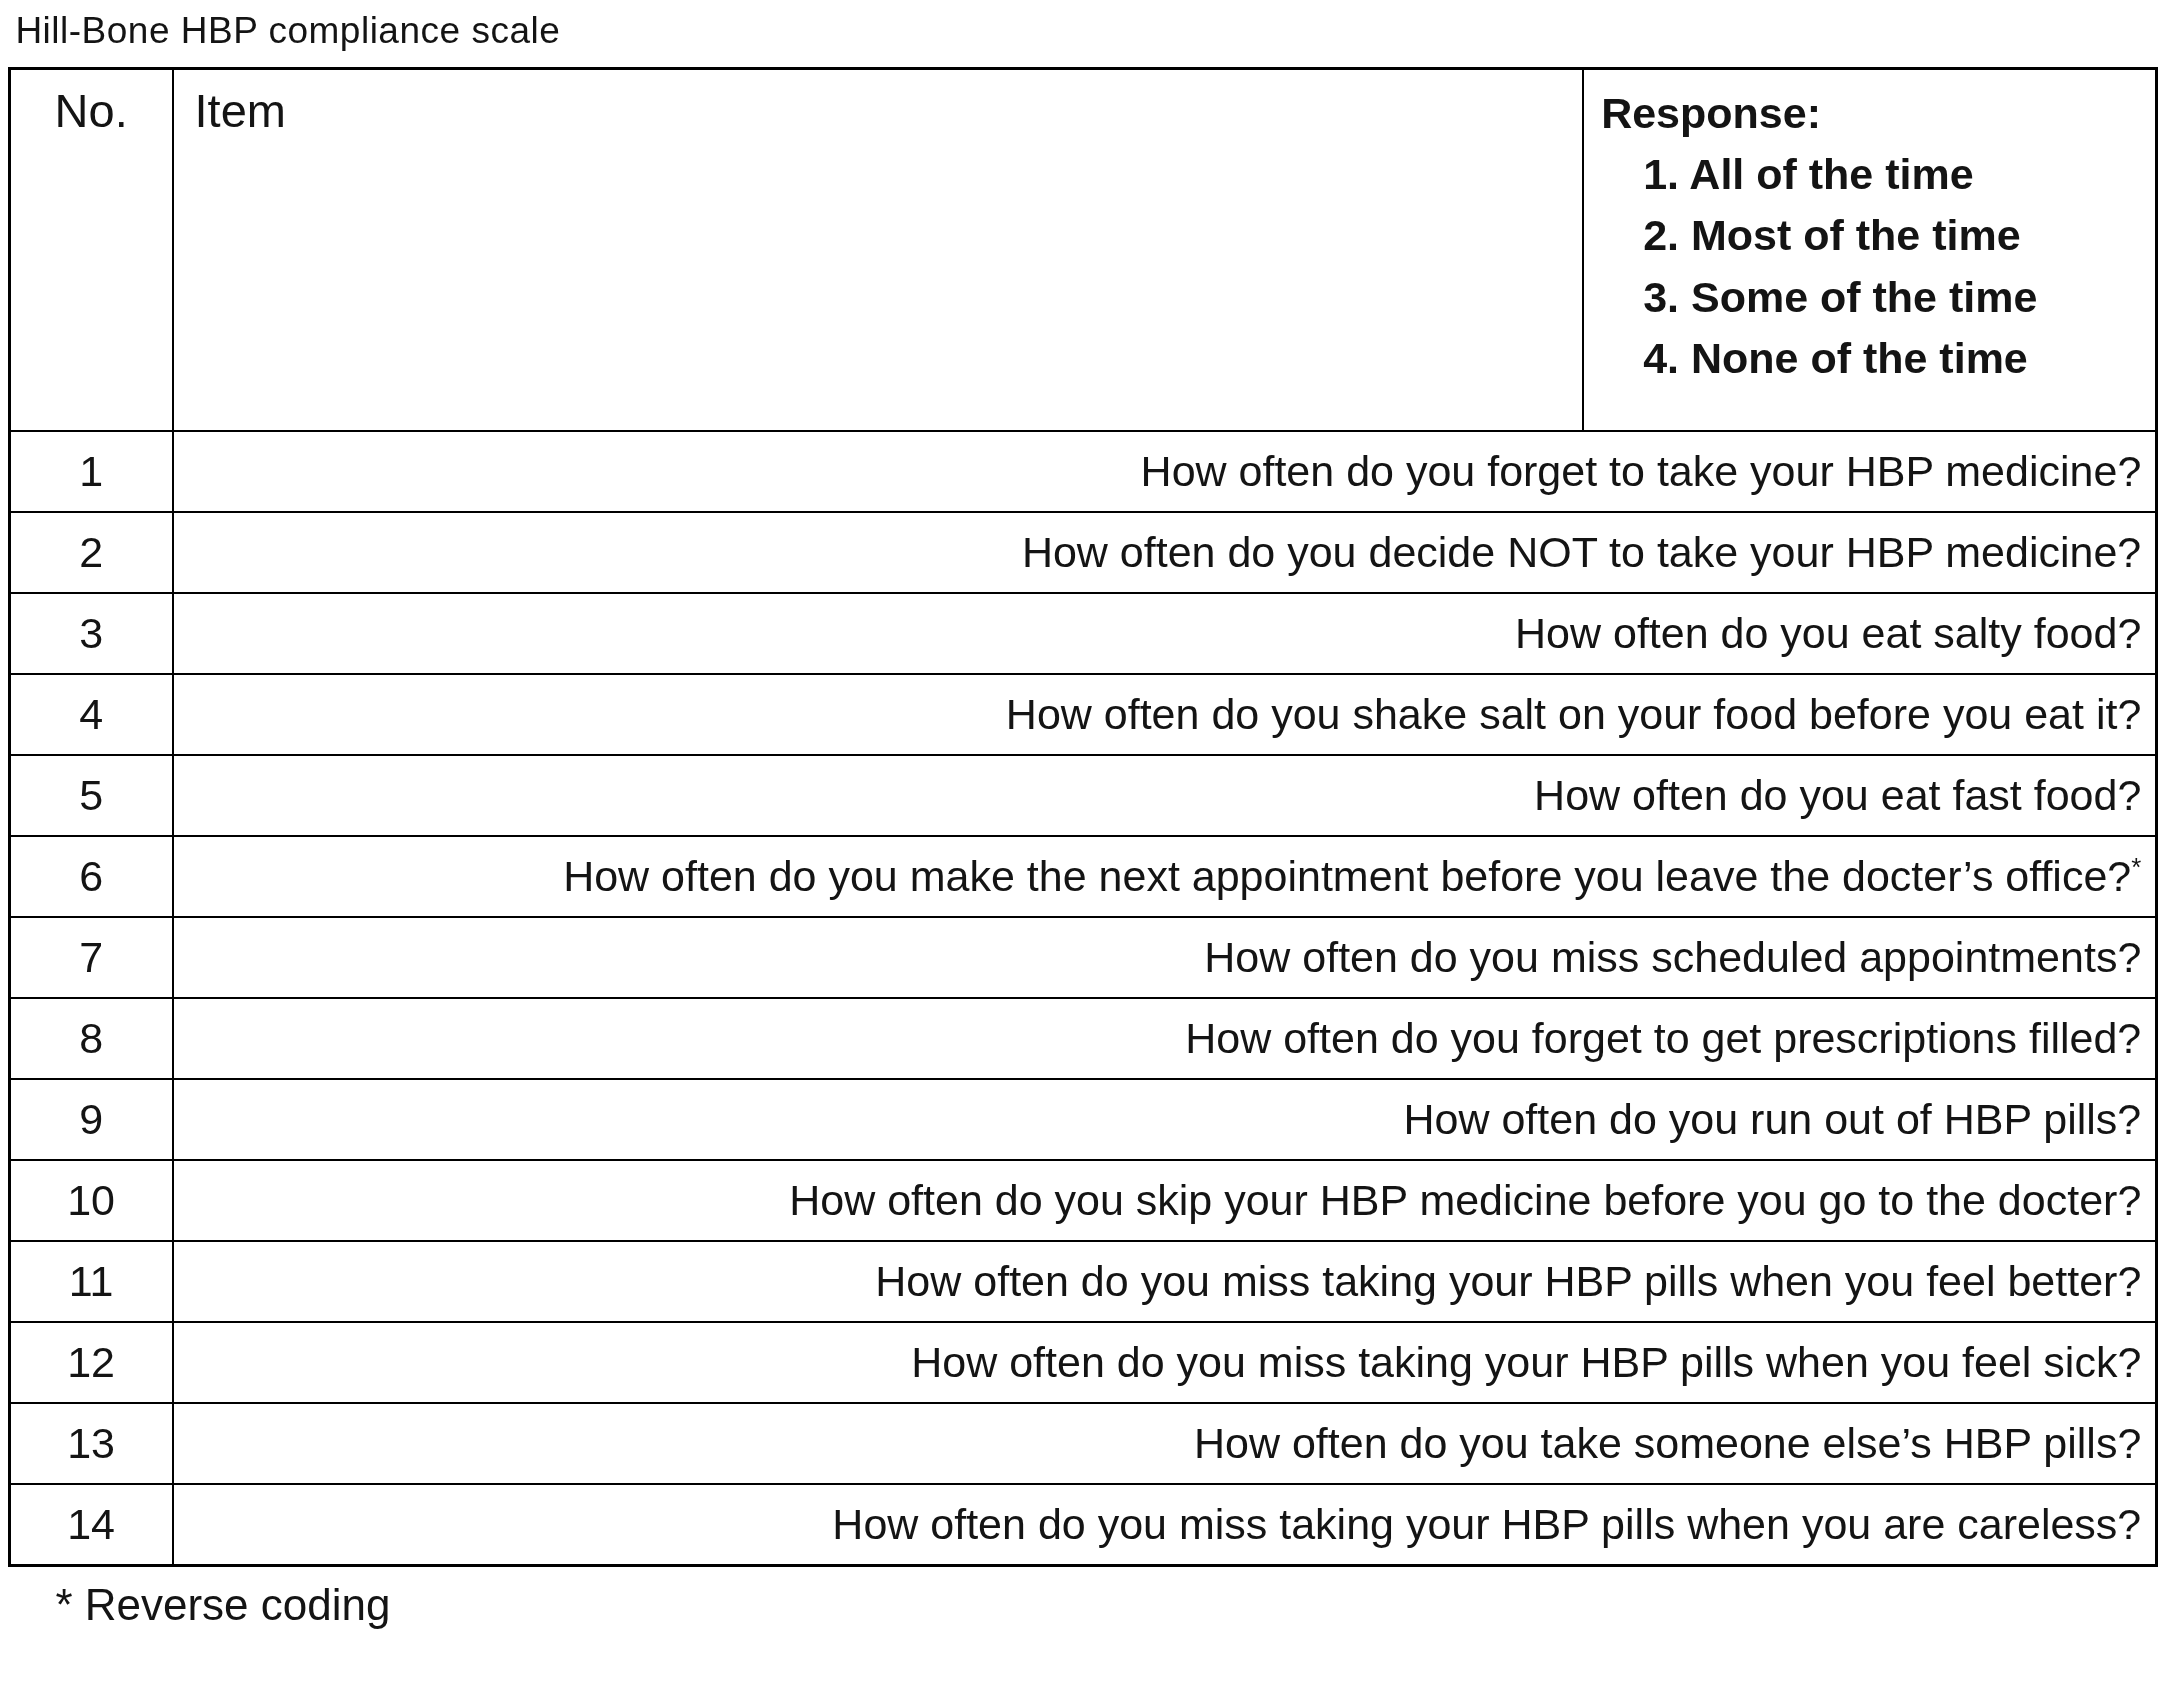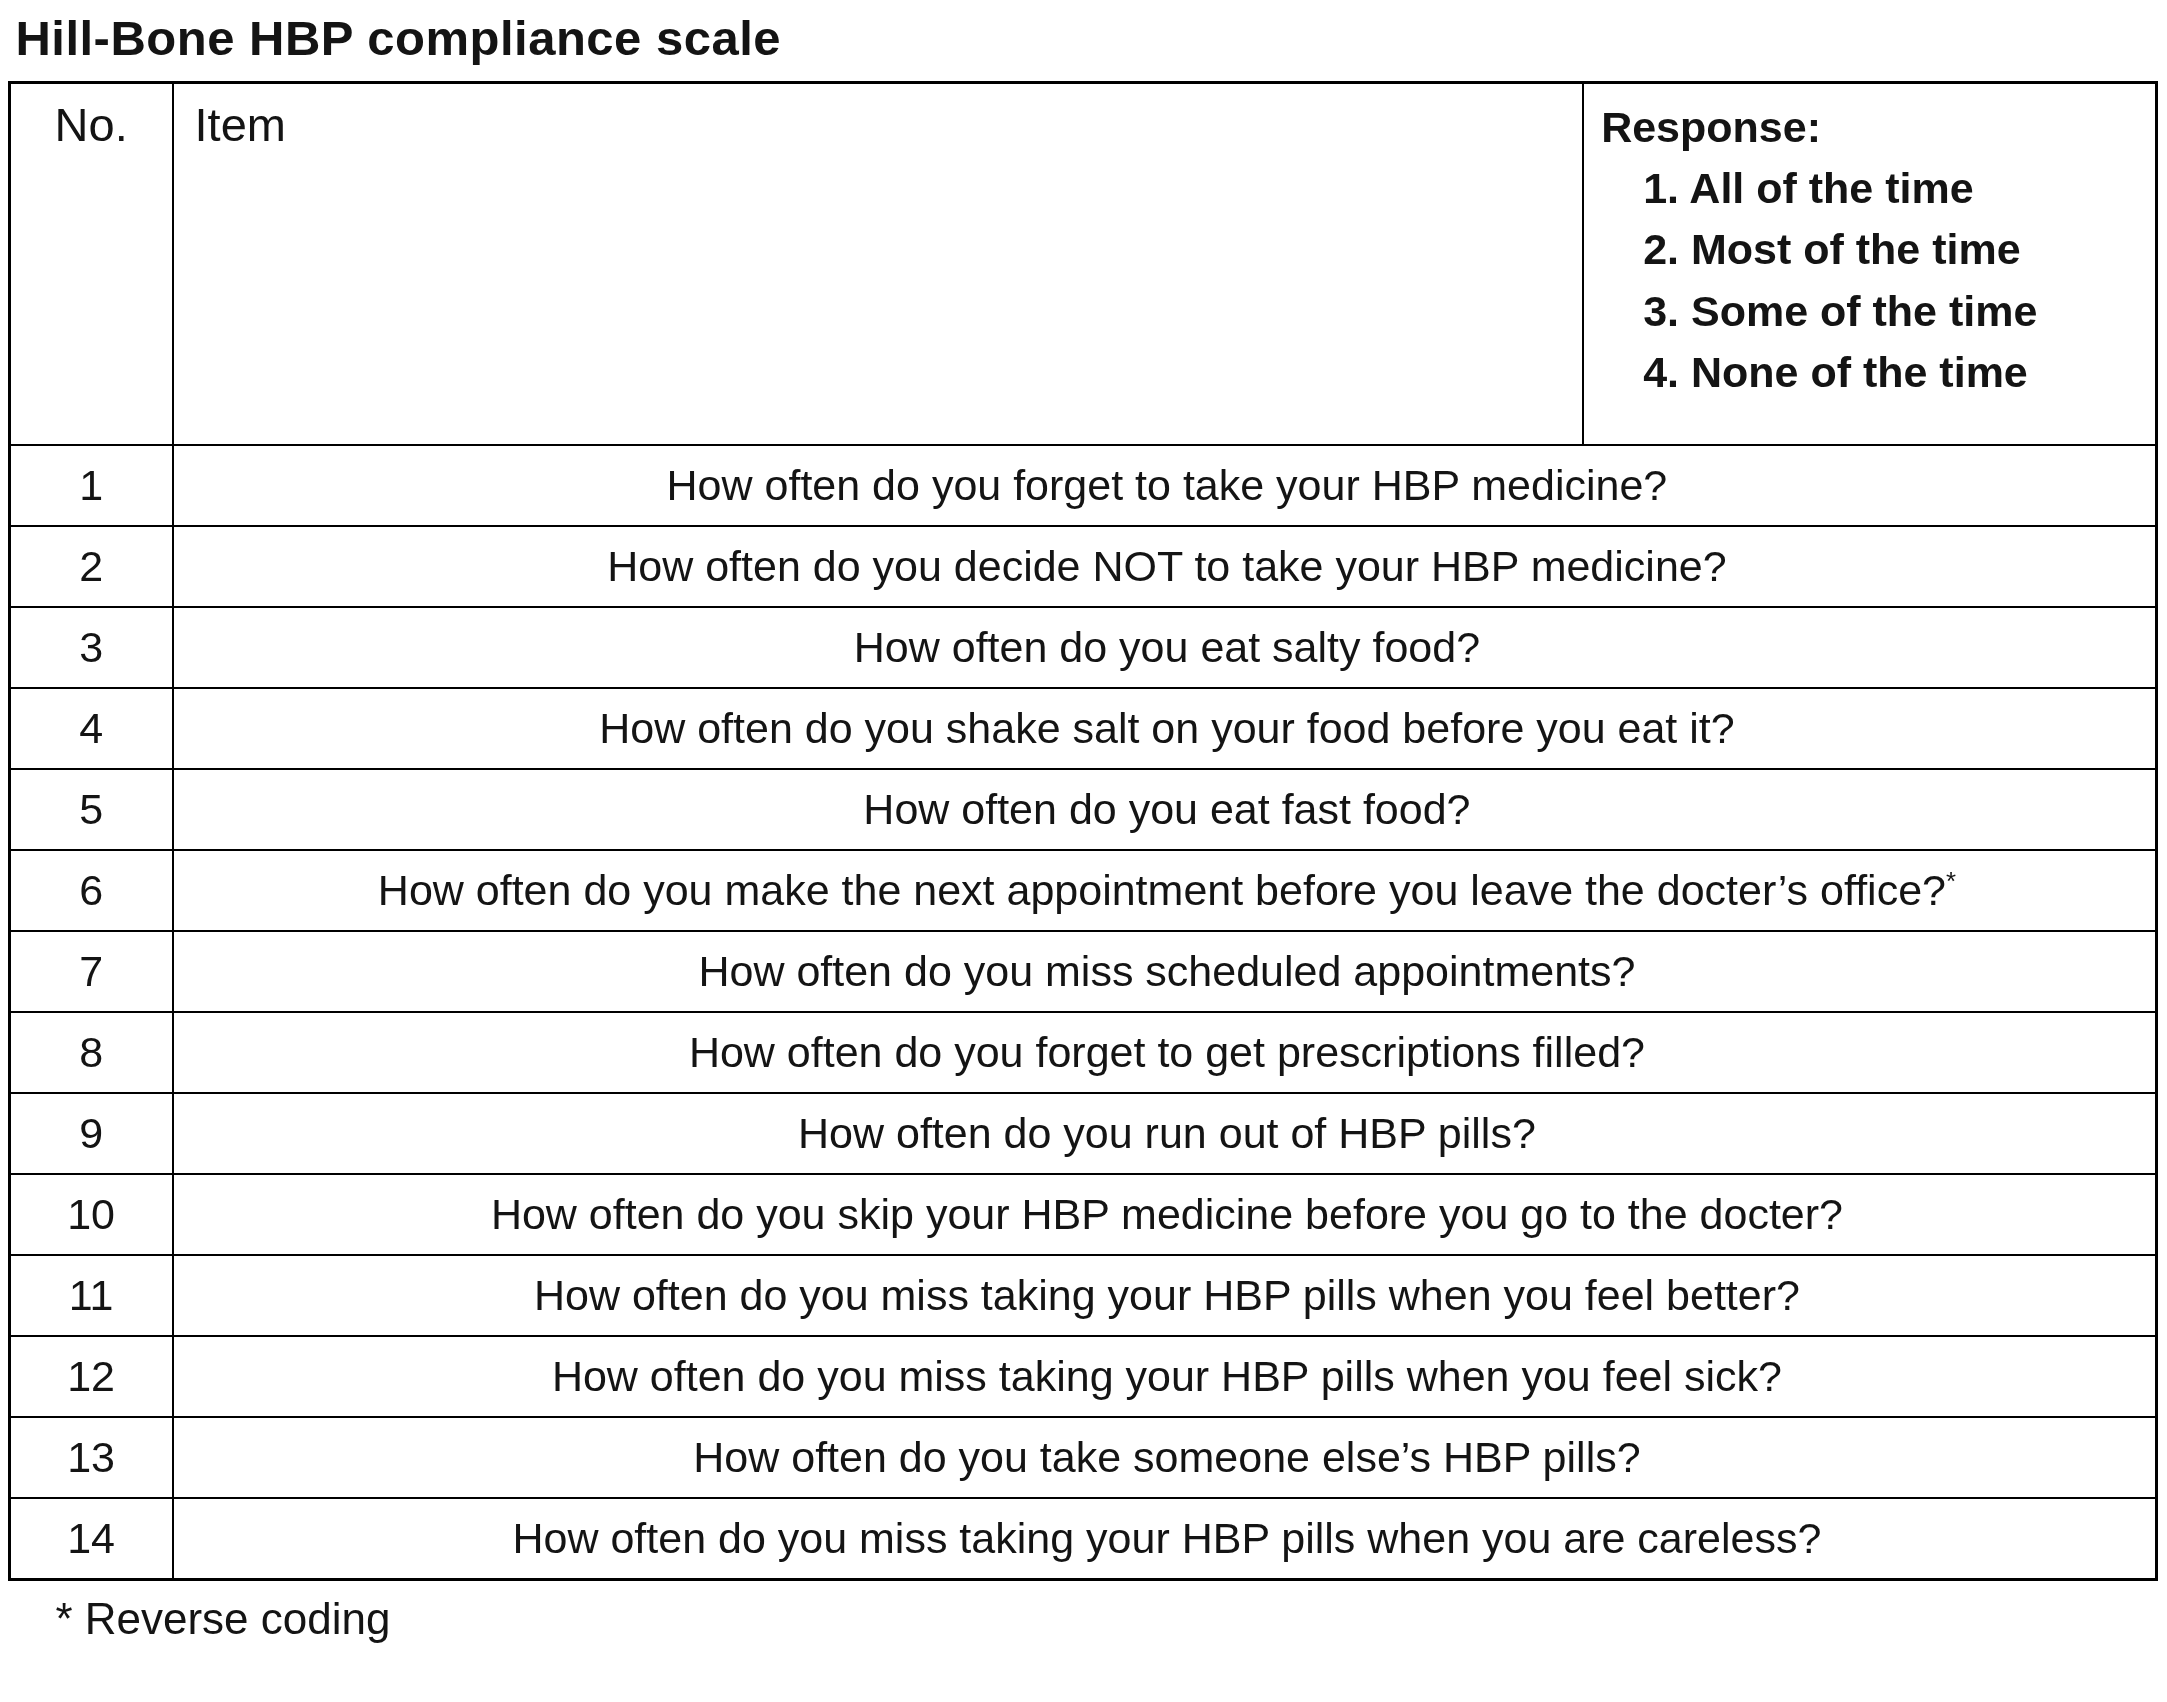--- a/index.html
+++ b/index.html
@@ -12,24 +12,23 @@
   body {
     width: 2167px;
     height: 1702px;
     box-sizing: border-box;
     overflow: hidden;
   }
   .page {
     padding: 3.8px 7.7px 0 7.7px;
   }
   .title {
-    font-size: 49px;
+    font-size: 37px;
     letter-spacing: 0.5px;
     padding: 5.8px 3.8px 15.4px 7.7px;
-    font-weight: bold;
   }
   table.scale {
     border-collapse: collapse;
     width: 2150px;
     table-layout: fixed;
     border: 3.8px solid #000;
   }
   table.scale th,
   table.scale td {
     border: 2.9px solid #000;
@@ -72,21 +71,21 @@
   }
   tbody td {
     height: 81px;
     font-size: 43px;
   }
   td.cell-no {
     text-align: center;
     vertical-align: middle;
   }
   td.cell-item {
-    text-align: center;
+    text-align: right;
     vertical-align: middle;
     padding: 0 13.4px 0 19px;
     white-space: nowrap;
   }
   td.cell-item sup {
     font-size: 60%;
     line-height: 0;
   }
   .footnote {
     font-size: 44px;

